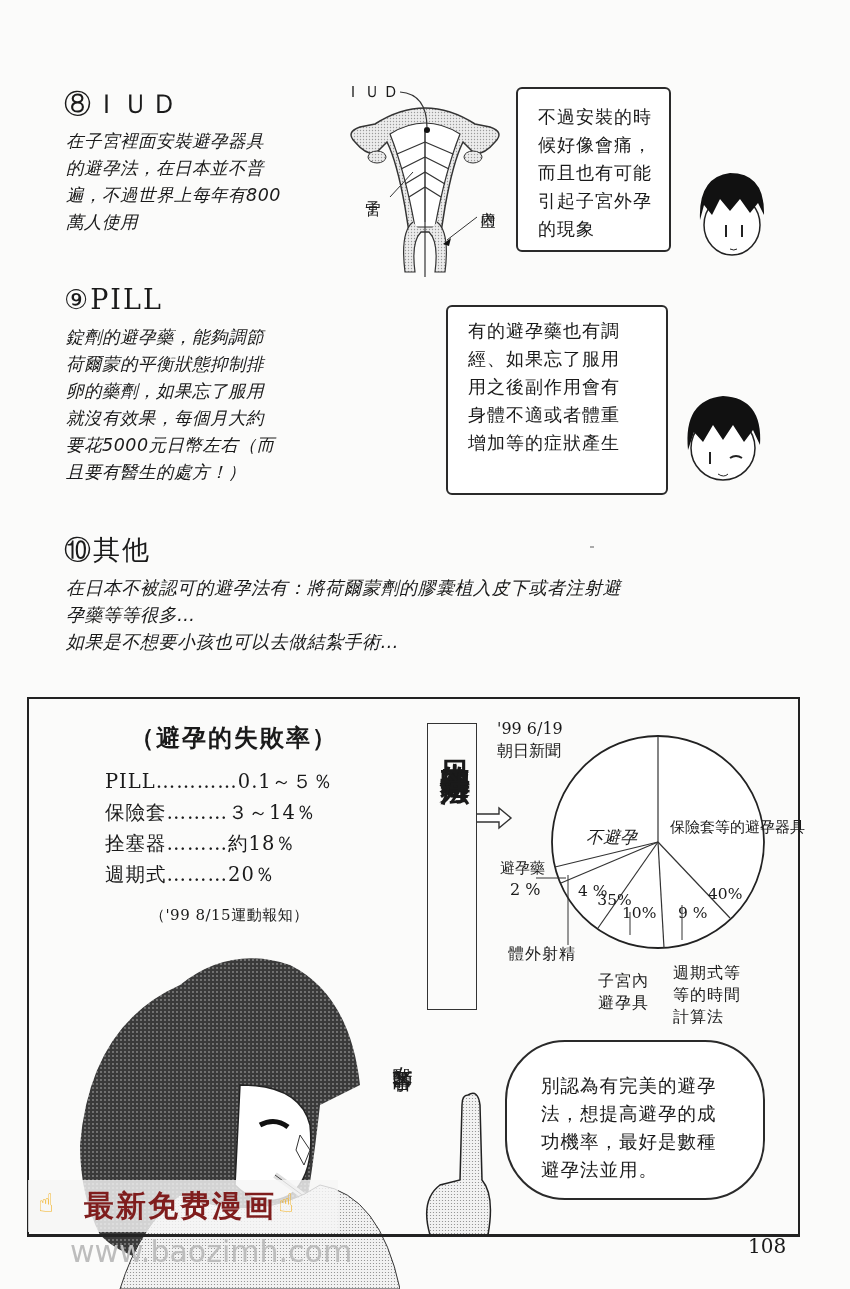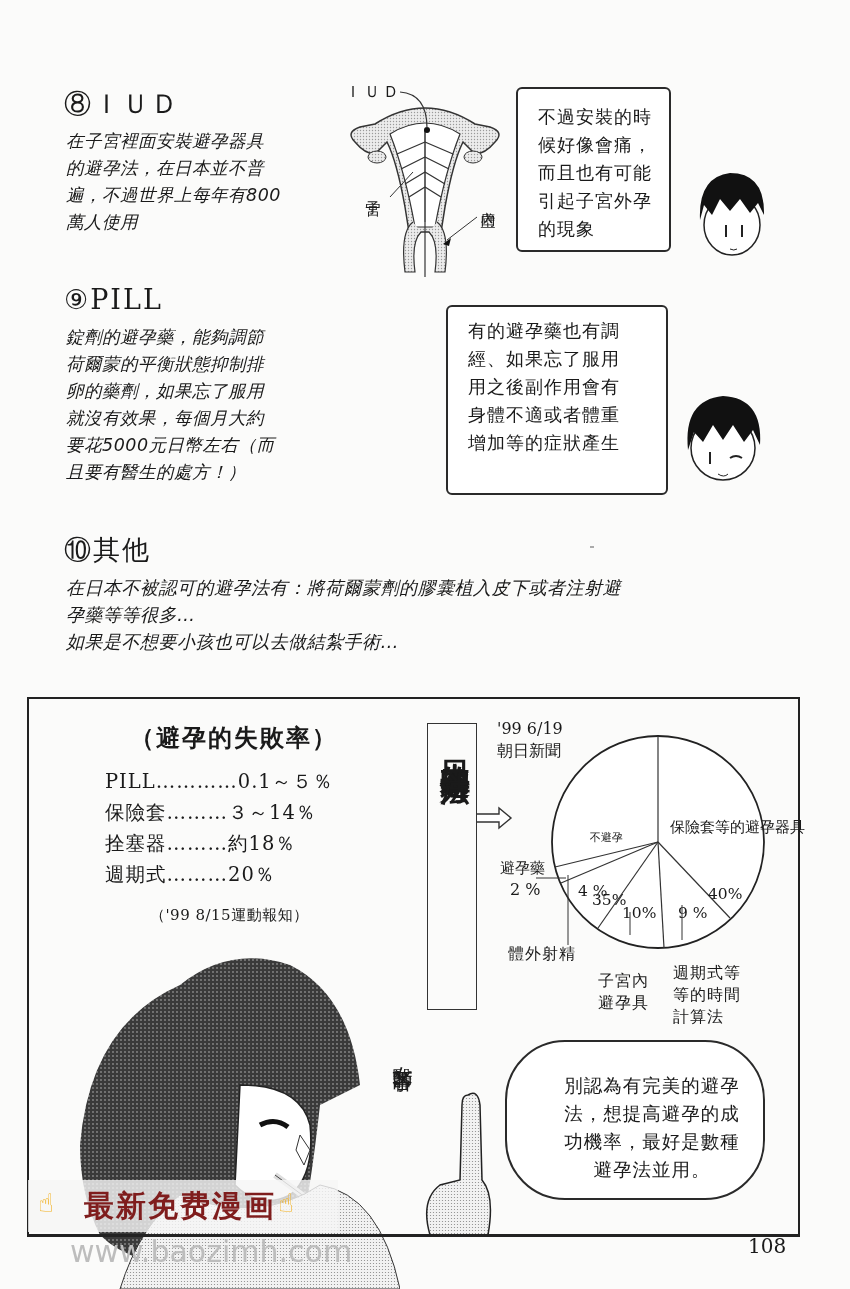--- a/index.html
+++ b/index.html
@@ -149,21 +149,21 @@
   <svg width="220" height="220" viewBox="0 0 220 220">
     <circle cx="108" cy="107" r="106" fill="#fff" stroke="#222" stroke-width="1.8"></circle>
     <line x1="108" y1="107" x2="108" y2="1" stroke="#333" stroke-width="1.2"></line>
     <line x1="108" y1="107" x2="180" y2="183" stroke="#333" stroke-width="1.2"></line>
     <line x1="108" y1="107" x2="114" y2="213" stroke="#333" stroke-width="1.2"></line>
     <line x1="108" y1="107" x2="48" y2="193" stroke="#333" stroke-width="1.2"></line>
     <line x1="108" y1="107" x2="11" y2="148" stroke="#333" stroke-width="1.2"></line>
     <line x1="108" y1="107" x2="5" y2="132" stroke="#333" stroke-width="1.2"></line>
   </svg>
   <div class="pie-label serif" style="left:36px; top:50px; text-align:center;">
-    <div style="font-family:'DejaVu Sans',sans-serif; font-size:11px;">不避孕</div>
+    <div style="font-family:'DejaVu Sans',sans-serif; font-size:17px;font-style:italic;">不避孕</div>
     <div style="padding-left:6px;">35%</div>
   </div>
   <div class="pie-label serif" style="left:120px; top:40px;">
     <div style="font-family:'DejaVu Sans',sans-serif; font-size:15px; width:60px; line-height:21px;">保險套等的避孕器具</div>
     <div style="padding-left:38px; margin-top:4px;">40%</div>
   </div>
   <div class="pie-label serif" style="left:128px; top:168px;">9 %</div>
   <div class="pie-label serif" style="left:72px; top:168px;">10%</div>
   <div class="pie-label serif" style="left:28px; top:146px;">4 %</div>
 </div>
@@ -206,21 +206,21 @@
 </div>
 
 <div class="abs vert" style="left:390px; top:1050px; font-size:20px; letter-spacing:2px;">女醫師杏子</div>
 
 <div class="abs" style="left:420px; top:1085px; width:80px; height:150px;">
   <svg width="80" height="150" viewBox="0 0 80 150">
     <path d="M48 10 Q58 4 60 20 L62 95 Q75 110 68 150 L10 150 Q0 115 20 100 L40 95 L42 20 Q42 10 48 10 Z" fill="url(#tone)" stroke="#222" stroke-width="1.5"></path>
   </svg>
 </div>
 
-<div class="bubble" style="left:505px; top:1040px; width:260px; height:160px; border-radius:60px; padding:30px 0 0 34px; font-size:18.5px;text-align:center;">
+<div class="bubble" style="left:505px; top:1040px; width:260px; height:160px; border-radius:60px; padding:30px 0 0 34px; font-size:18.5px;">
   <div>別認為有完美的避孕</div>
   <div>法，想提高避孕的成</div>
   <div>功機率，最好是數種</div>
   <div>避孕法並用。</div>
 </div>
 
 <div class="abs" style="left:27px; top:1234px; width:773px; height:2.5px; background:#222;"></div>
 
 <div class="abs serif" style="left:748px; top:1234px; font-size:20px;">108</div>
 

